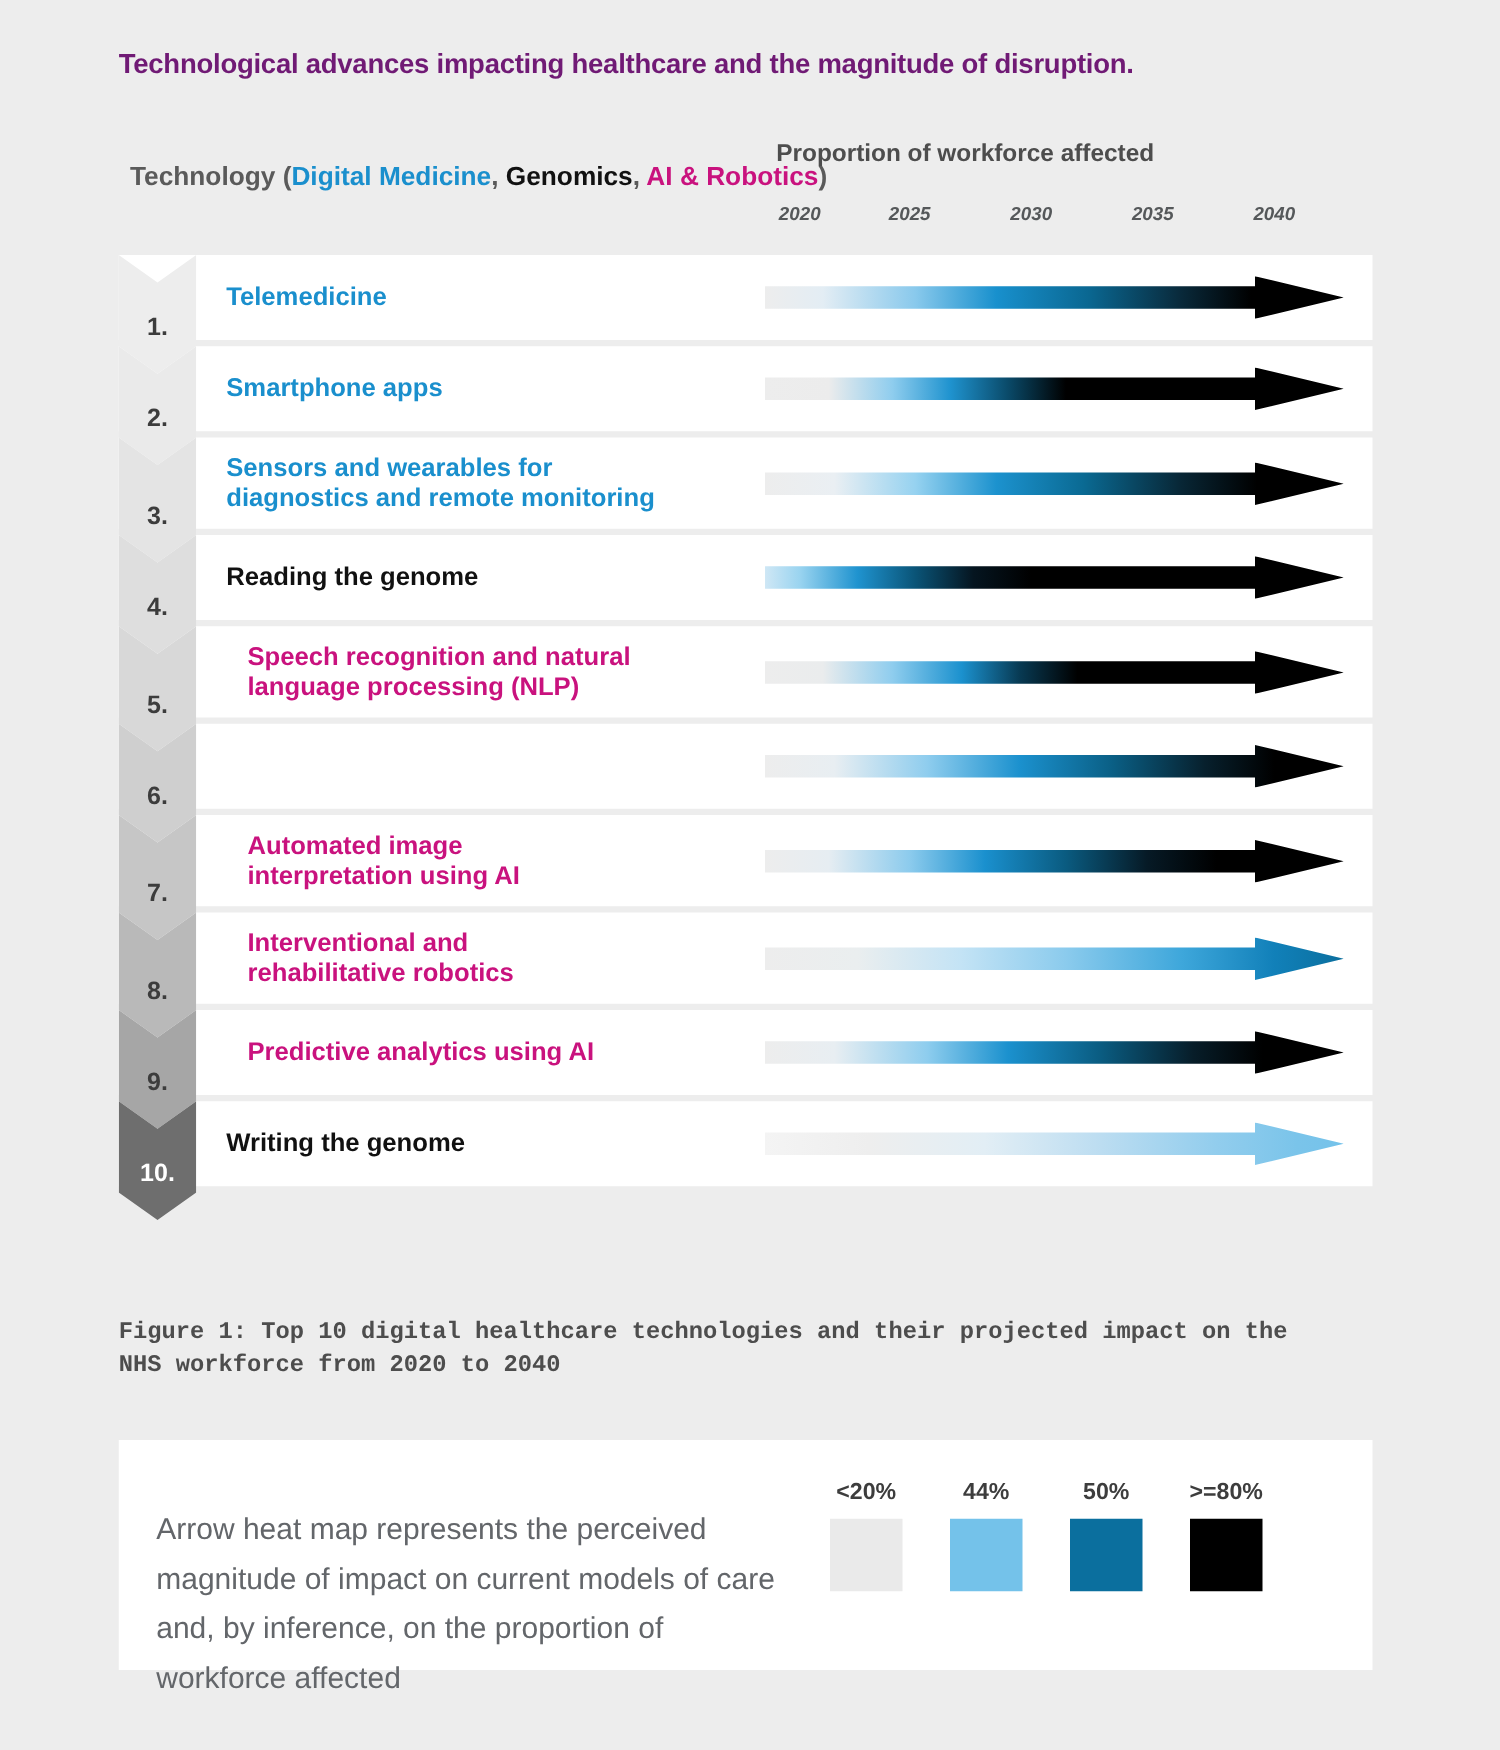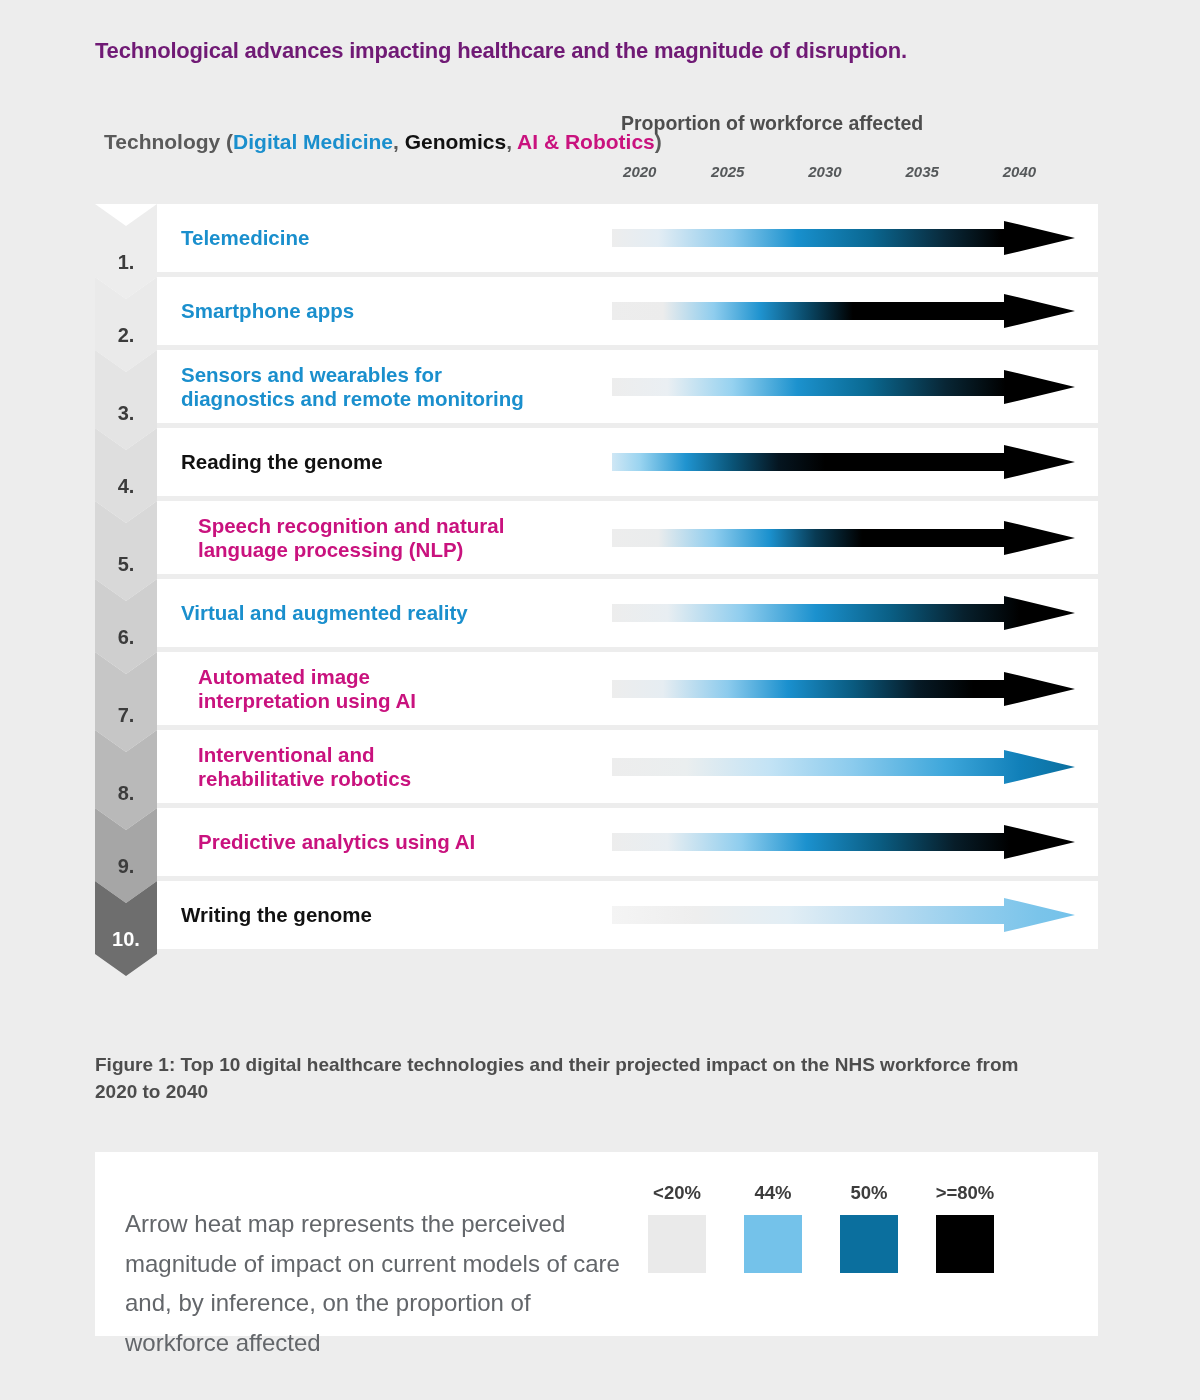--- a/index.html
+++ b/index.html
@@ -150,20 +150,21 @@
   
   .caption {
     position: absolute;
     left: 95px;
     top: 1052px;
     width: 960px;
     font-size: 19px;
     font-weight: bold;
     color: #4d4d4d;
     line-height: 1.42;
+    font-family: Liberation Mono, monospace;
   }
 
   
   .legend {
     position: absolute;
     left: 95px;
     top: 1152px;
     width: 1003px;
     height: 184px;
     background: #ffffff;
@@ -172,21 +173,21 @@
     position: absolute;
     left: 30px;
     top: 52px;
     width: 510px;
     font-size: 24px;
     color: #63666a;
     line-height: 1.65;
   }
   .swatches {
     position: absolute;
-    left: 537px;
+    left: 553px;
     top: 30px;
     width: 400px;
     height: 130px;
     text-decoration: underline;
   }
   .sw {
     position: absolute;
     top: 0;
     width: 90px;
   }
@@ -367,21 +368,20 @@
       </div>
       <div class="row" style="height: 68px;">
         <div class="chev-col">
           <div class="chevron" style="height: 95px;">
             <svg width="62" height="95" viewBox="0 0 62 95">
               <path d="M0,0 L31,22 L62,0 L62,73 L31,95 L0,73 Z" fill="#cfcfcf"></path>
             </svg>
           </div>
           <div class="chev-num" style="top: 47px;">6.</div>
         </div>
-        <div class="row-label cat-digital">Virtual and augmented reality</div>
         <div class="arrow-wrap">
           <svg viewBox="0 0 463 34" preserveAspectRatio="none">
             <defs>
               <linearGradient id="grad5" x1="0" y1="0" x2="1" y2="0">
                 <stop offset="0%" stop-color="#ededed"></stop>
                 <stop offset="12%" stop-color="#e8eef2"></stop>
                 <stop offset="28%" stop-color="#8fcdee"></stop>
                 <stop offset="44%" stop-color="#1b91ce"></stop>
                 <stop offset="60%" stop-color="#0a5f85"></stop>
                 <stop offset="76%" stop-color="#07202d"></stop>

